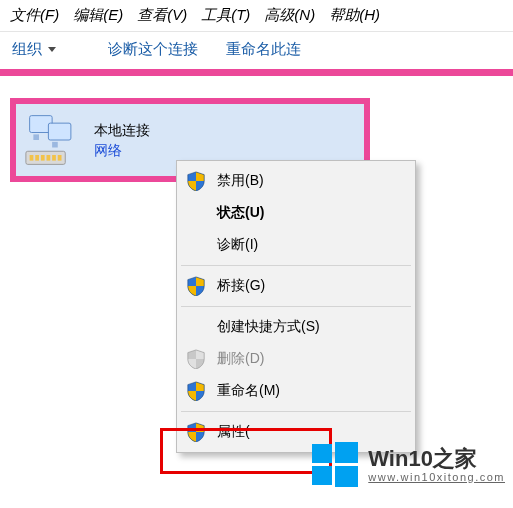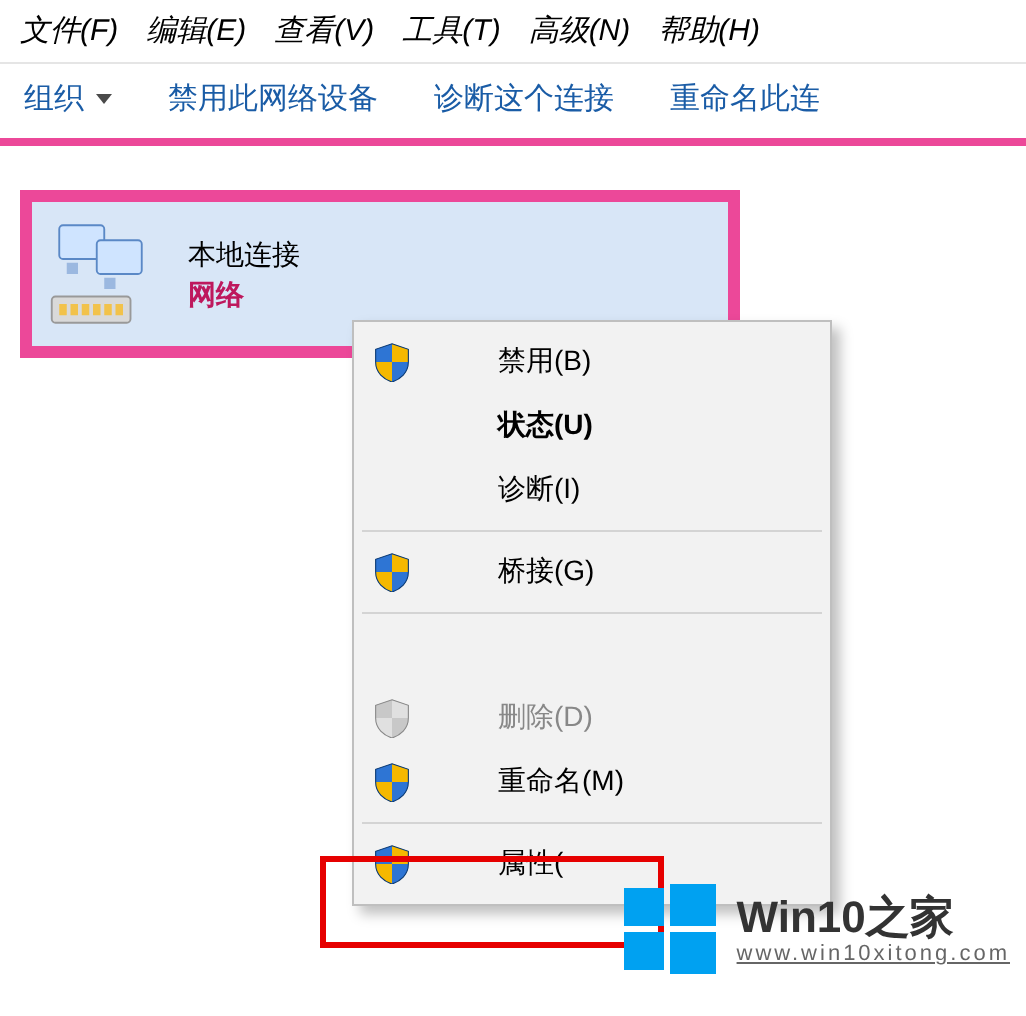--- a/index.html
+++ b/index.html
@@ -25,21 +25,21 @@
     font-style: italic;
   }
   .menubar span { cursor: default; }
 
   
   .toolbar {
     display: flex;
     align-items: center;
     gap: 0;
     padding: 8px 10px 10px 10px;
-    border-bottom: 4px solid #ec4899;
+    border-bottom: 7px solid #ec4899;
     font-size: 15px;
     color: #1a5ca6;
   }
   .toolbar .btn {
     display: flex;
     align-items: center;
     gap: 4px;
     padding: 0 2px;
     cursor: default;
   }
@@ -60,21 +60,21 @@
     border: 6px solid #ec4899;
     background: #d8e6f7;
     display: flex;
     align-items: center;
     padding: 6px 8px;
     gap: 10px;
   }
   .conn-icon { width: 60px; height: 60px; flex-shrink: 0; }
   .conn-text { line-height: 1.45; }
   .conn-title { color: #000; }
-  .conn-sub   { color: #be185d; font-weight: bold; }
+  .conn-sub   { color: #1d4ed8; }
 
   
   .ctx {
     position: absolute;
     left: 176px;
     top: 160px;
     width: 240px;
     background: #f2f2f2;
     border: 1px solid #bfbfbf;
     box-shadow: 4px 4px 6px rgba(0,0,0,0.25);
@@ -84,21 +84,21 @@
   .ctx .row {
     display: flex;
     align-items: center;
     height: 32px;
     padding: 0 14px 0 6px;
     gap: 10px;
     cursor: default;
   }
   .ctx .row.disabled { color: #888; }
   .ctx .row .ic { width: 22px; height: 22px; display:flex; align-items:center; justify-content:center; flex-shrink:0; }
-  .ctx .row .lbl { flex: 1; margin-left: 32px; }
+  .ctx .row .lbl { flex: 1; }
   .ctx hr {
     border: none;
     border-top: 1px solid #d4d4d4;
     margin: 4px 2px;
   }
   .ctx .bold { font-weight: 700; }
 
   
   .red-box {
     position: absolute;
@@ -154,23 +154,20 @@
   <span>高级(N)</span>
   <span>帮助(H)</span>
 </div>
 
 <div class="toolbar">
   <div class="btn">
     <span>组织</span>
     <span class="chev-down"></span>
   </div>
   <div class="sep"></div>
-  <div class="btn">
-    <span>禁用此网络设备</span>
-  </div>
   <div class="sep"></div>
   <div class="btn">
     <span>诊断这个连接</span>
   </div>
   <div class="sep"></div>
   <div class="btn">
     <span>重命名此连</span>
   </div>
 </div>
 
@@ -218,20 +215,21 @@
     <span class="ic">
         <svg width="20" height="20" viewBox="0 0 22 22">
           <use href="#shield-uac"></use>
         </svg>
       </span>
     <span class="lbl">桥接(G)</span>
   </div>
   <hr>
   <div class="row">
     <span class="ic"></span>
+    <span class="lbl">创建快捷方式(S)</span>
   </div>
   <div class="row disabled">
     <span class="ic">
         <svg width="20" height="20" viewBox="0 0 22 22">
           <use href="#shield-gray"></use>
         </svg>
       </span>
     <span class="lbl">删除(D)</span>
   </div>
   <div class="row">

